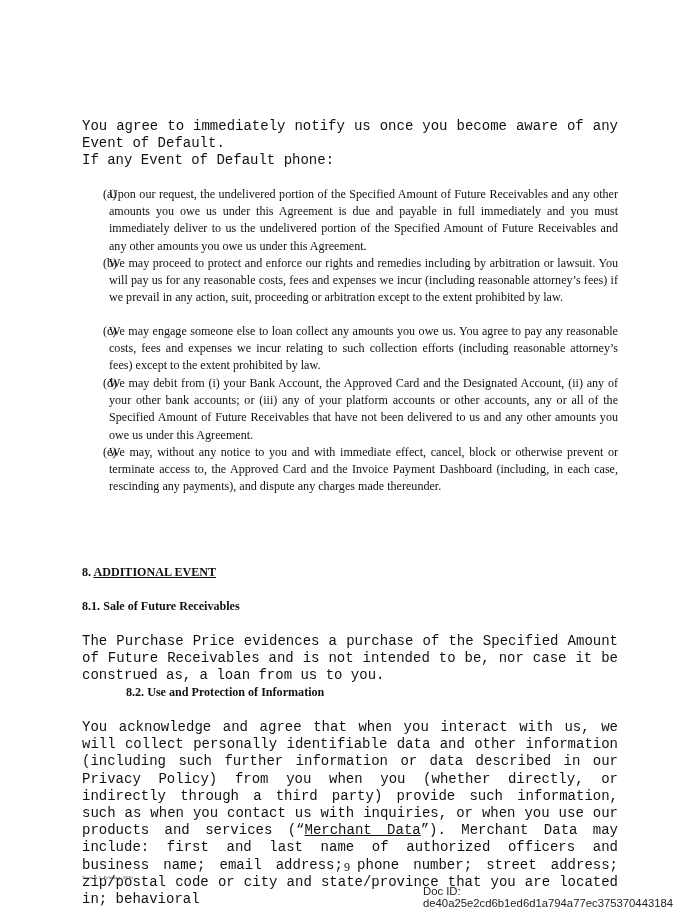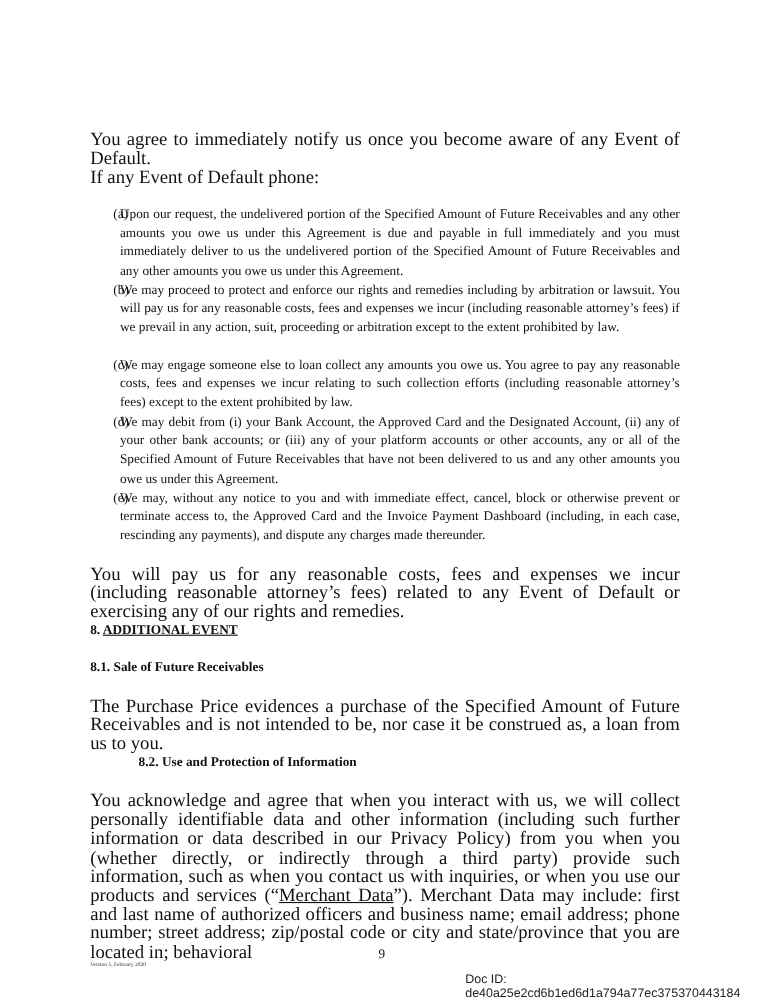--- a/index.html
+++ b/index.html
@@ -1,18 +1,18 @@
 <!DOCTYPE html>
 <html><head>
 <meta charset="utf-8">
 <style>
   html, body { margin: 0; padding: 0; background: #ffffff; }
   body { width: 700px; height: 907px; position: relative; overflow: hidden; font-family: "Liberation Serif", "DejaVu Serif", serif; color: #111; }
   .page { position: absolute; left: 0; top: 0; width: 700px; height: 907px; }
-  .p { position: absolute; left: 82px; width: 536px; font-size: 17px; line-height: 17.2px; text-align: justify; margin: 0; }
+  .p { position: absolute; left: 82px; width: 536px; font-size: 14px; line-height: 17.2px; text-align: justify; margin: 0; font-family: Liberation Mono, monospace; }
   .h { position: absolute; left: 82px; font-size: 12.1px; font-weight: bold; margin: 0; }
   .u { text-decoration: underline; }
   .item { position: absolute; left: 103px; width: 515px; font-size: 12.1px; line-height: 17.2px; }
   .item .lbl { position: absolute; left: 0; top: 0; width: 21px; }
   .item .txt { margin-left: 6px; display: block; text-align: justify; }
   .pnum { position: absolute; left: 344px; top: 860px; font-size: 12px; }
   .version { position: absolute; left: 82px; top: 875px; font-size: 5px; color: #333; }
   .docid { position: absolute; left: 423px; top: 885px; font-family: "Liberation Sans", "DejaVu Sans", sans-serif; font-size: 11.3px; color: #222; }
 </style>
 </head>
@@ -38,21 +38,20 @@
   </div>
   <div class="item" style="top:375px;">
     <span class="lbl">(d)</span>
     <span class="txt">We may debit from (i) your Bank Account, the Approved Card and the Designated Account, (ii) any of your other bank accounts; or (iii) any of your platform accounts or other accounts, any or all of the Specified Amount of Future Receivables that have not been delivered to us and any other amounts you owe us under this Agreement.</span>
   </div>
   <div class="item" style="top:444px;">
     <span class="lbl">(e)</span>
     <span class="txt">We may, without any notice to you and with immediate effect, cancel, block or otherwise prevent or terminate access to, the Approved Card and the Invoice Payment Dashboard (including, in each case, rescinding any payments), and dispute any charges made thereunder.</span>
   </div>
 
-  <p class="p" style="top:513px;">You will pay us for any reasonable costs, fees and expenses we incur (including reasonable attorney’s fees) related to any Event of Default or exercising any of our rights and remedies.</p>
 
   <div class="h" style="top:565px;">
     <span>8.</span>
     <span class="u">ADDITIONAL EVENT</span>
   </div>
 
   <div class="h" style="top:599px;">8.1. Sale of Future Receivables</div>
   <p class="p" style="top:633px;">The Purchase Price evidences a purchase of the Specified Amount of Future Receivables and is not intended to be, nor case it be construed as, a loan from us to you.</p>
 
   <div class="h" style="top:685px;margin-left:44px;">8.2. Use and Protection of Information</div>

